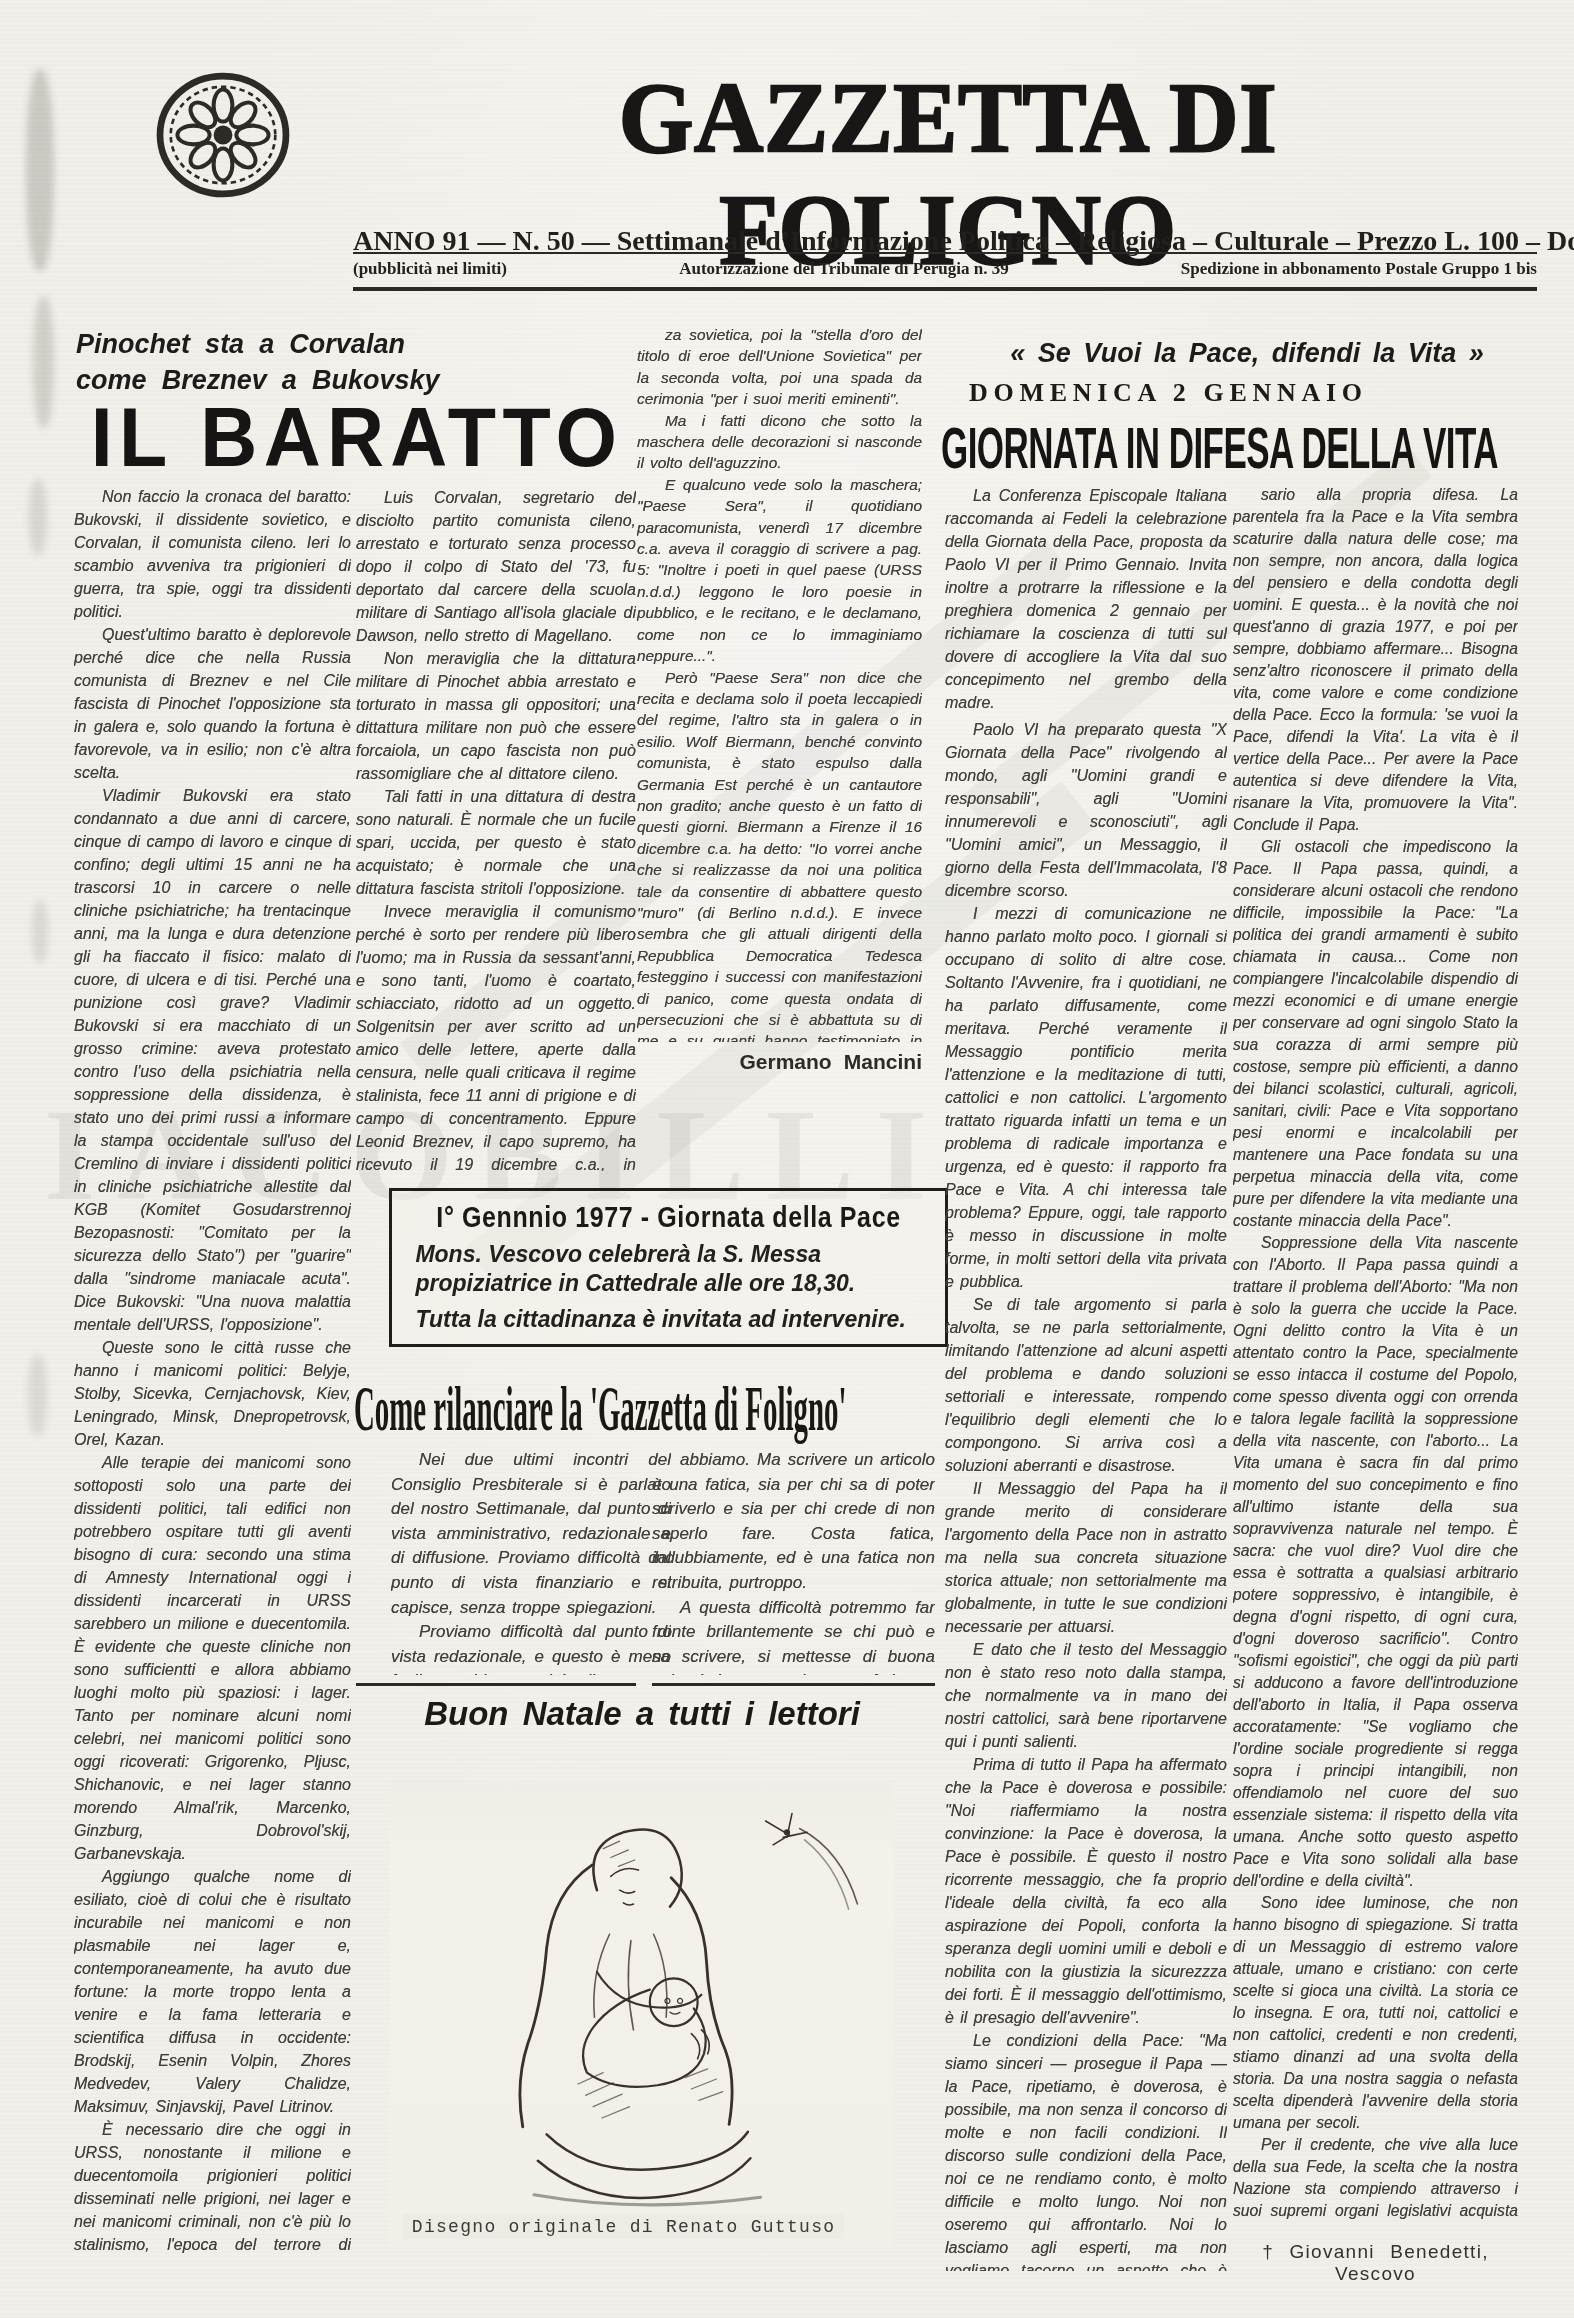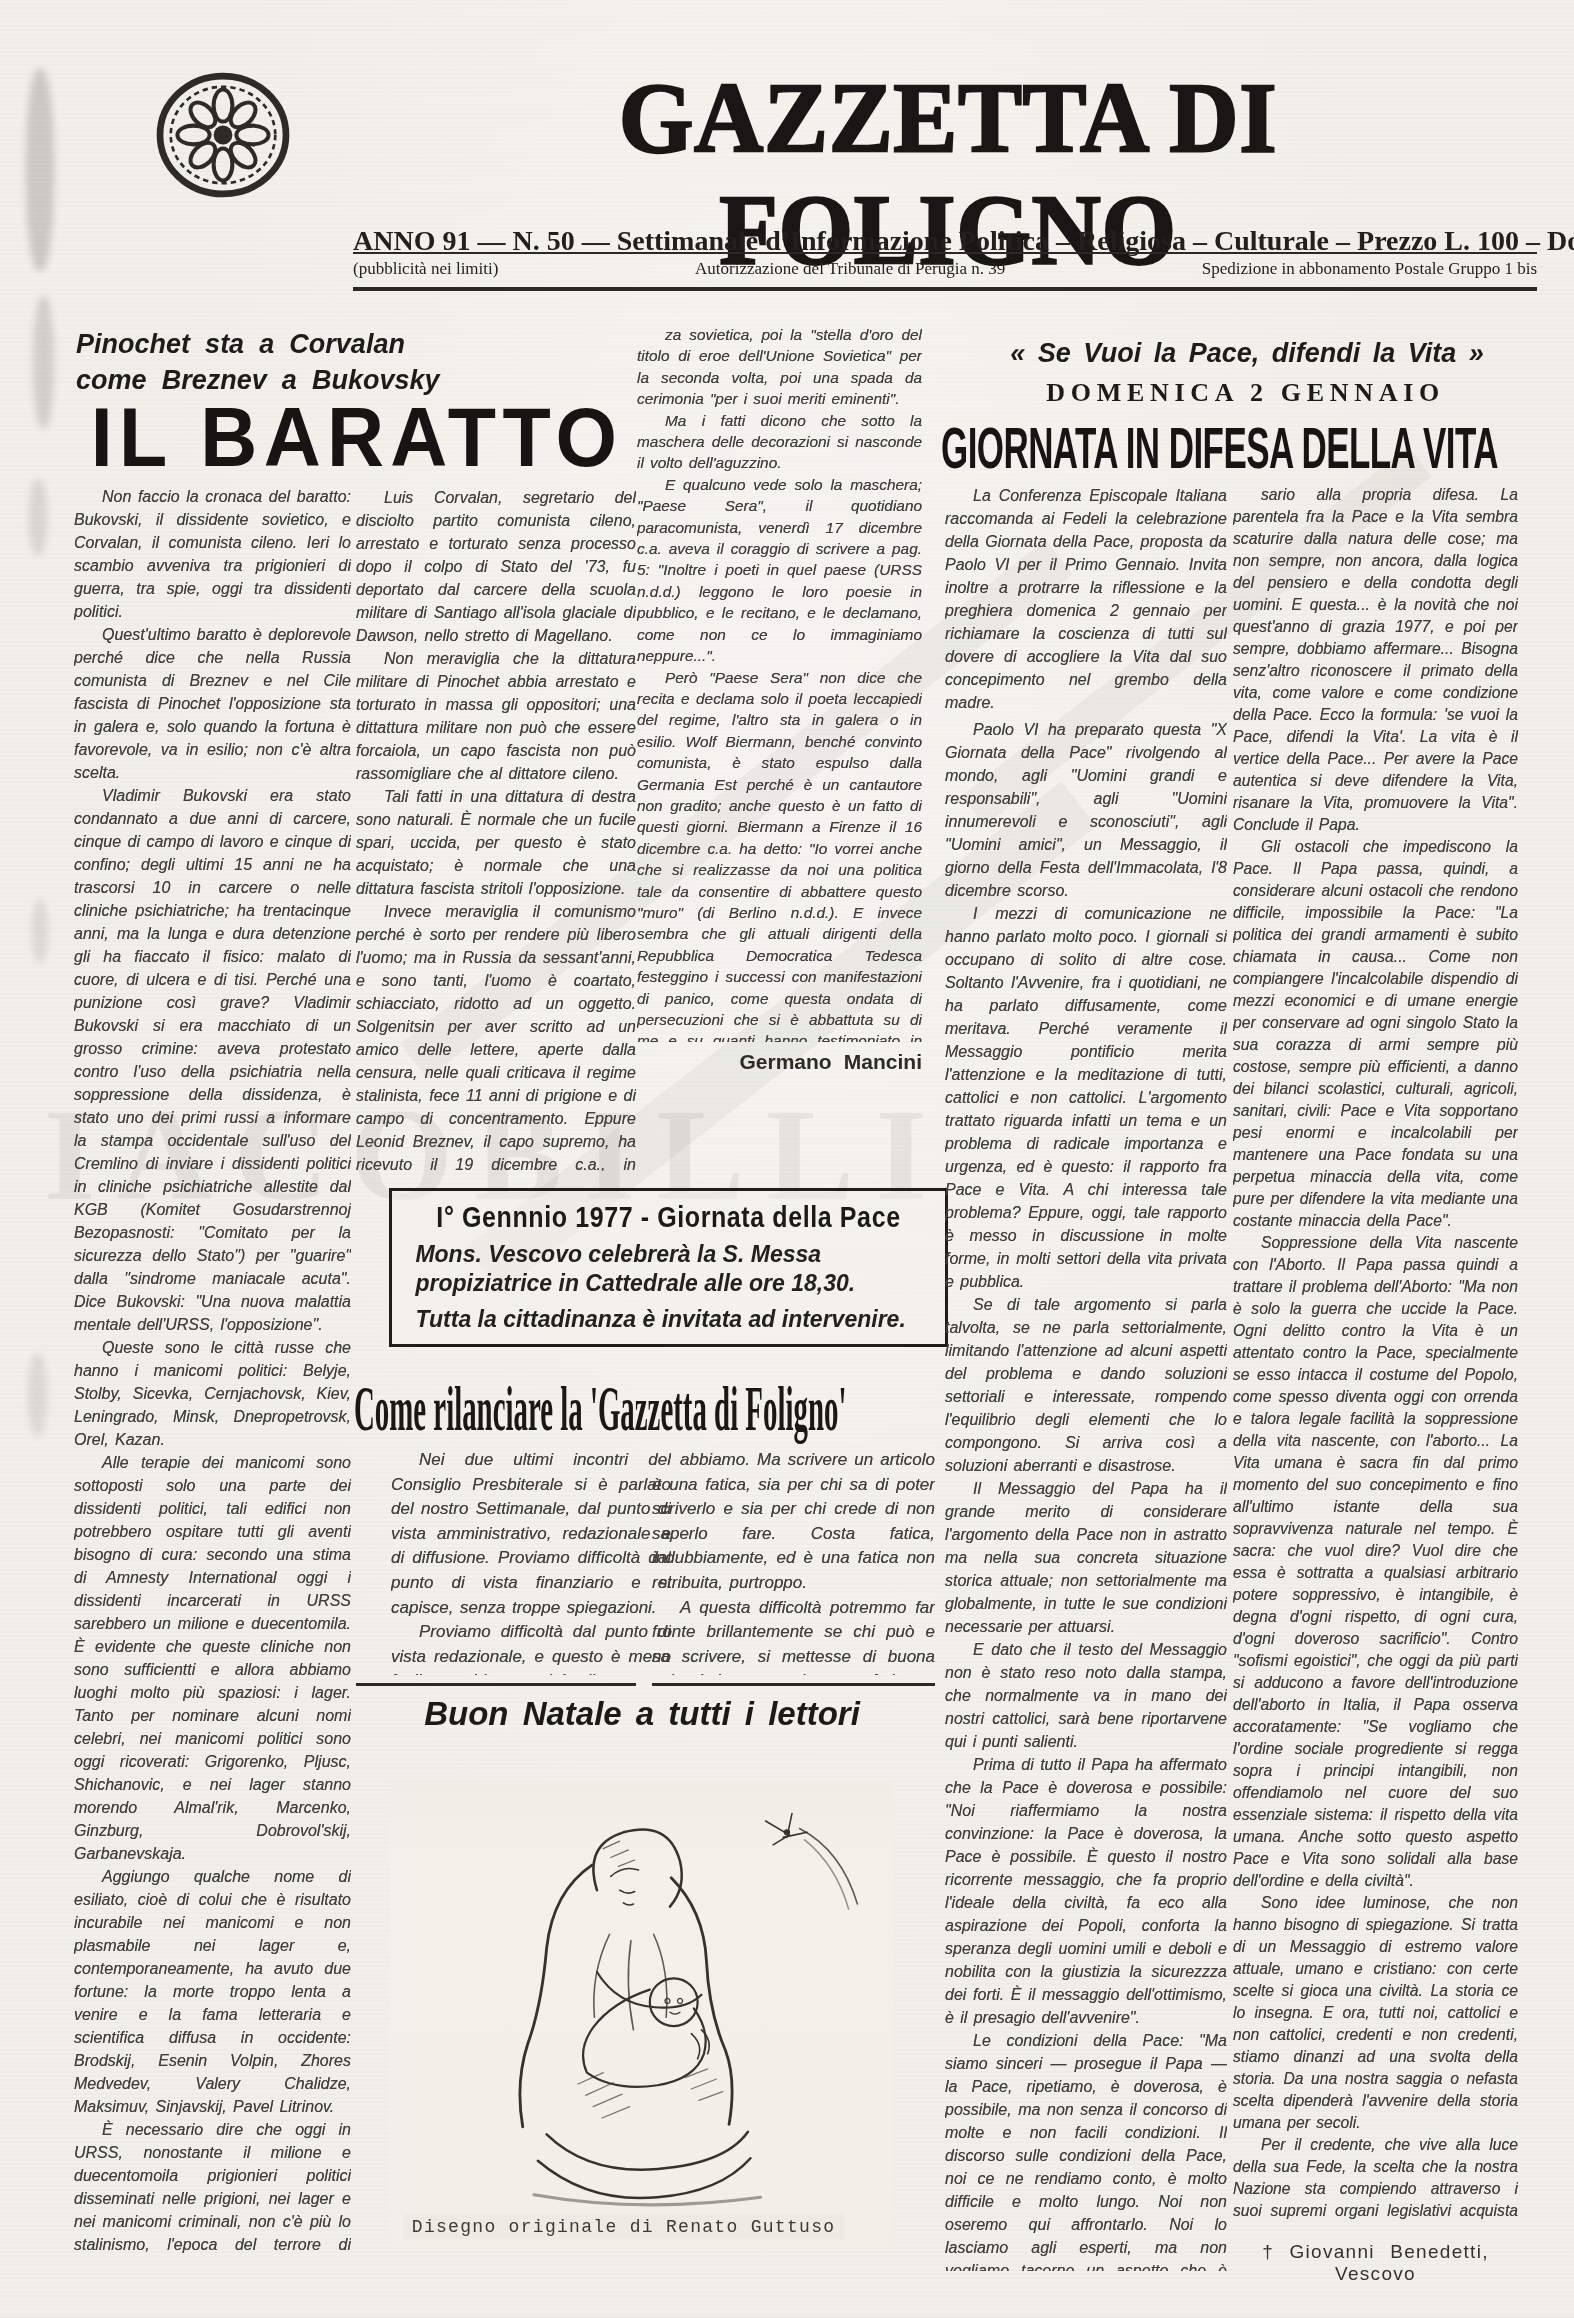--- a/index.html
+++ b/index.html
@@ -15,28 +15,28 @@
              letter-spacing:21.4px;color:rgba(105,102,96,.10);pointer-events:none;user-select:none;}
   
   .logo{position:absolute;left:156px;top:68px;width:134px;height:134px;}
   .paper-title{position:absolute;left:378px;top:62px;width:1140px;text-align:center;
         font-family:"Liberation Serif",serif;font-weight:bold;font-size:96px;line-height:107px;
         letter-spacing:0.6px;color:#181715;-webkit-text-stroke:2.2px #181715;transform:scaleY(1.04);transform-origin:top;}
   .info-line{position:absolute;left:353px;top:225px;width:1184px;text-align:center;
         font-family:"Liberation Serif",serif;font-weight:bold;font-size:28px;color:#21201d;white-space:nowrap;}
   .rule{position:absolute;background:#2a2925;}
   .mast-notes{position:absolute;left:353px;top:259px;width:1184px;display:flex;justify-content:space-between;
-        font-family:"Liberation Serif",serif;font-weight:normal;font-size:17px;color:#23221f;}
+        font-family:"Liberation Serif",serif;font-weight:bold;font-size:17px;color:#23221f;}
   
   .kicker{position:absolute;font-style:italic;font-weight:bold;font-size:27px;line-height:36px;
         word-spacing:7.6px;color:#1d1c1a;}
   .baratto-head{position:absolute;left:72px;top:395px;width:570px;text-align:center;
         font-weight:bold;font-size:79px;line-height:79px;letter-spacing:6.3px;color:#161513;
         transform:scaleY(1.06);transform-origin:top;}
-  .vita-over{position:absolute;left:891px;top:378px;width:554px;text-align:right;
+  .vita-over{position:absolute;left:969px;top:378px;width:554px;text-align:left;
         font-family:"Liberation Serif",serif;font-weight:bold;font-size:26px;letter-spacing:5.7px;color:#1c1b18;}
   .vita-head{position:absolute;left:941px;top:417px;width:579px;white-space:nowrap;text-align:center;
         font-weight:bold;font-size:38px;letter-spacing:-0.6px;color:#161513;
         transform:scale(.92,1.5);transform-origin:left top;}
   .rilanciare-head{position:absolute;left:354px;top:1372px;width:582px;white-space:nowrap;
         font-family:"Liberation Serif",serif;font-weight:bold;font-size:39px;color:#191815;
         transform:scale(.74,1.62);transform-origin:left top;letter-spacing:0;}
   .natale-head{position:absolute;left:390px;top:1695px;width:504px;text-align:center;
         font-style:italic;font-weight:bold;font-size:33px;color:#1b1a17;word-spacing:5px;}
   

